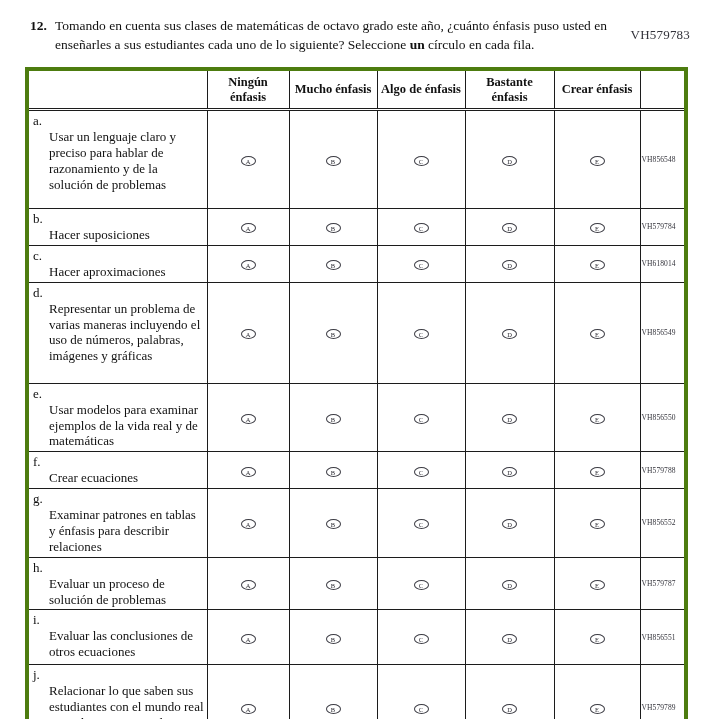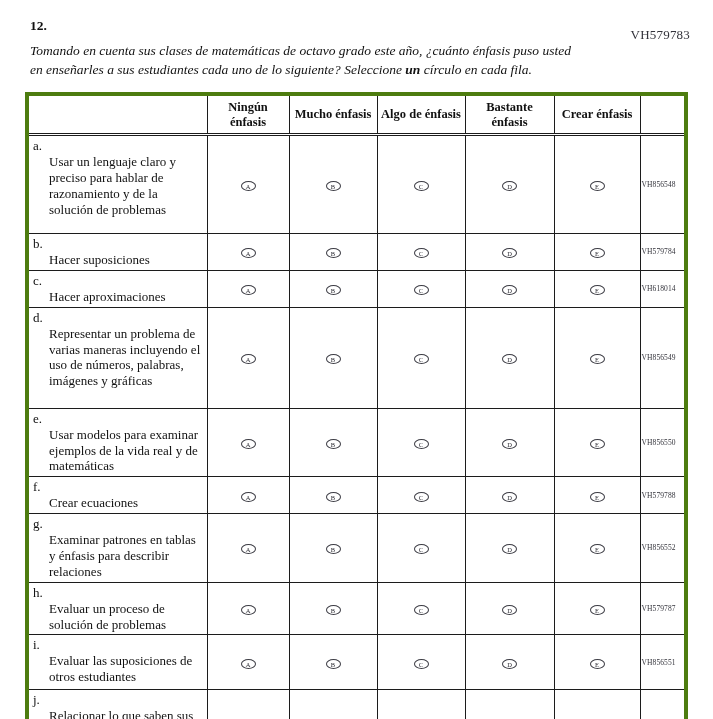--- a/index.html
+++ b/index.html
@@ -15,34 +15,32 @@
 
   .top-code {
     position: absolute; top: 10px; right: 23px;
     font-size: 13px; letter-spacing: 0.2px; color: #33333b;
   }
 
   .question {
     display: flex;
     margin: 17px 0 0 30px;
     width: 580px;
-    flex-direction: column;
   }
   .qnum {
     font-weight: bold;
     font-size: 13.5px;
     width: 25px;
     flex: 0 0 25px;
     line-height: 1.38;
   }
   .qtext {
     font-size: 13.5px;
     line-height: 1.38;
     width: 553px;
-    font-style: italic;
   }
   .qtext b { font-weight: bold; }
 
   table.emphasis {
     border-collapse: collapse;
     table-layout: fixed;
     width: 659px;
     margin: 13px 0 0 25px;
     border: 4px solid #4d7c0f;
   }
@@ -251,21 +249,21 @@
       <td class="cell-opt"><span class="bubble">B</span></td>
       <td class="cell-opt"><span class="bubble">C</span></td>
       <td class="cell-opt"><span class="bubble">D</span></td>
       <td class="cell-opt"><span class="bubble">E</span></td>
       <td class="cell-code">VH579787</td>
     </tr>
         <tr>
       <td class="cell-label">
         <div class="lab">
           <span class="ltr">i.</span>
-          <span class="txt">Evaluar las suposiciones de otros estudiantes</span>
+          <span class="txt">Evaluar las conclusiones de otros ecuaciones</span>
         </div>
       </td>
       <td class="cell-opt"><span class="bubble">A</span></td>
       <td class="cell-opt"><span class="bubble">B</span></td>
       <td class="cell-opt"><span class="bubble">C</span></td>
       <td class="cell-opt"><span class="bubble">D</span></td>
       <td class="cell-opt"><span class="bubble">E</span></td>
       <td class="cell-code">VH856551</td>
     </tr>
         <tr>

